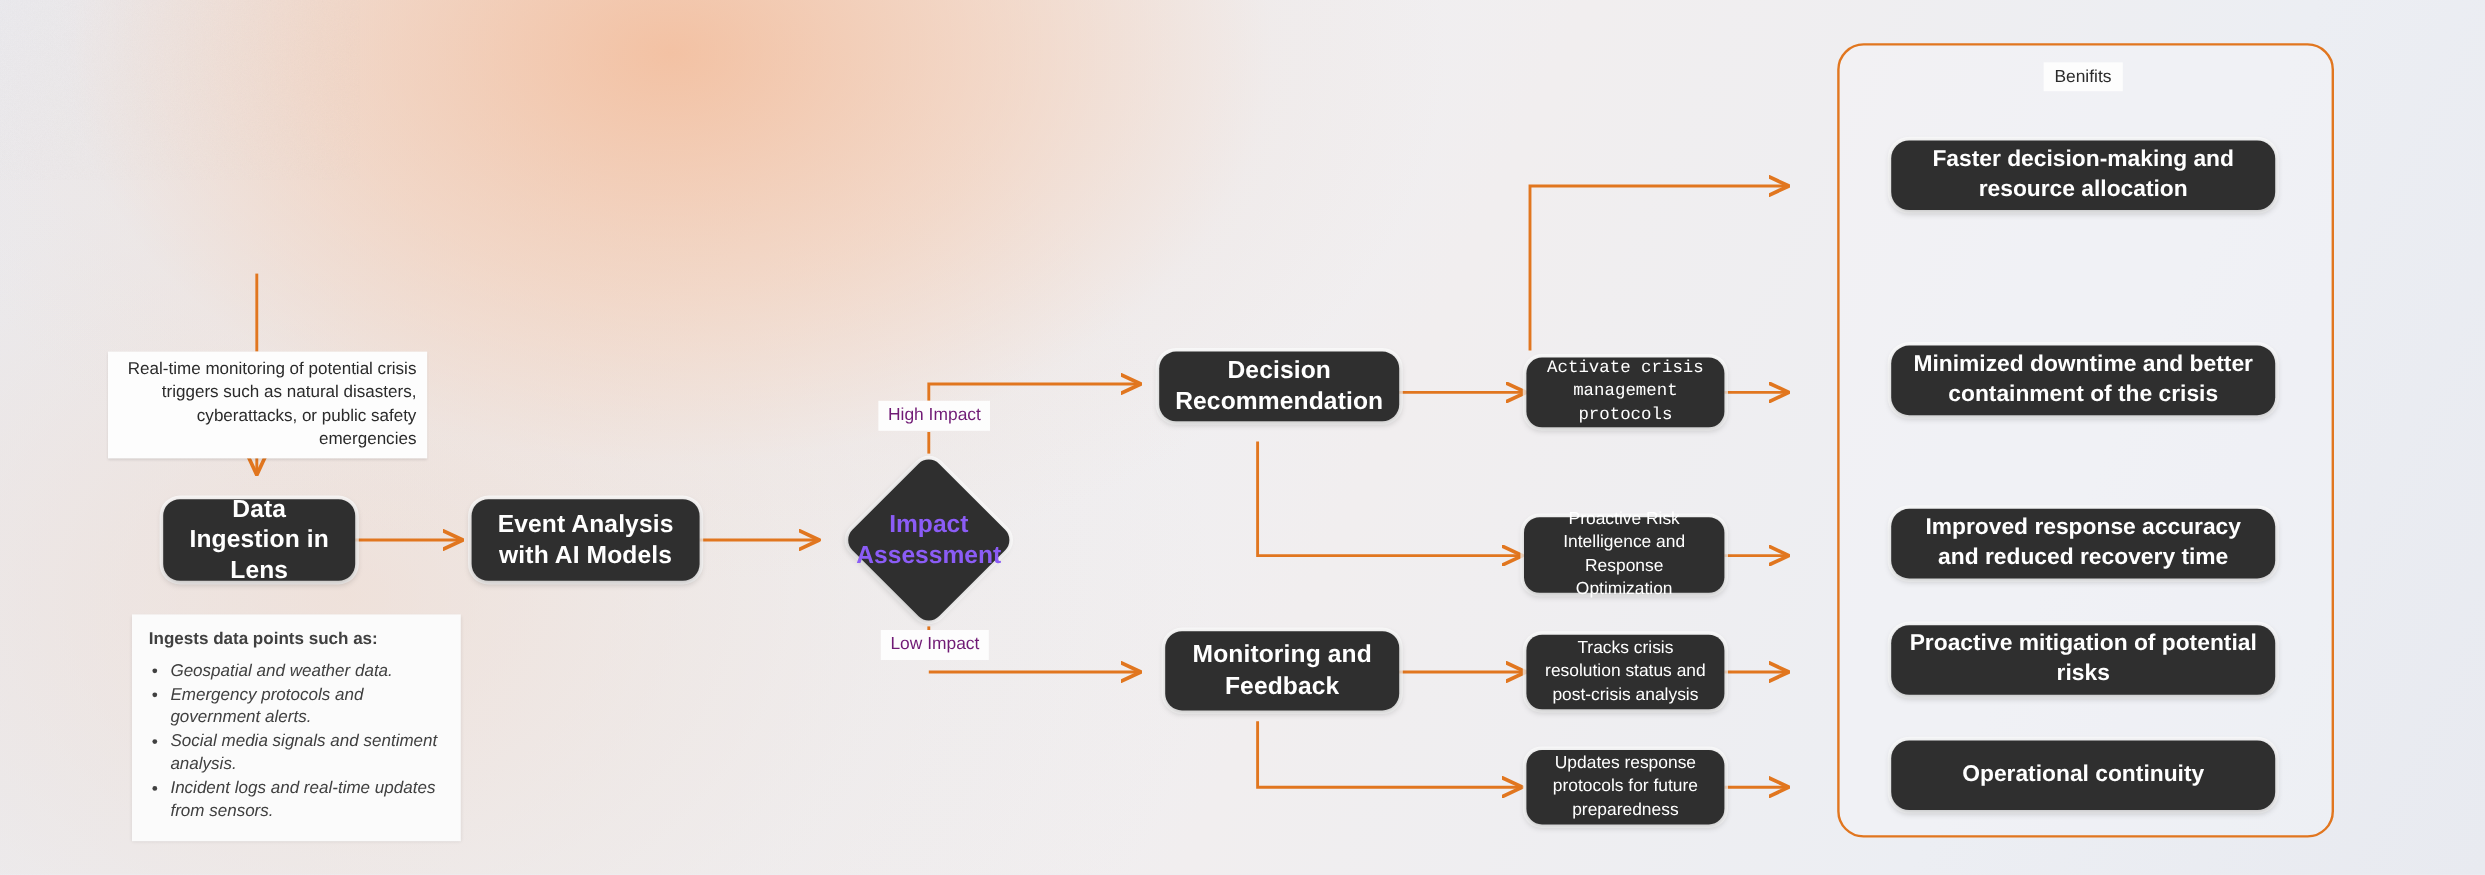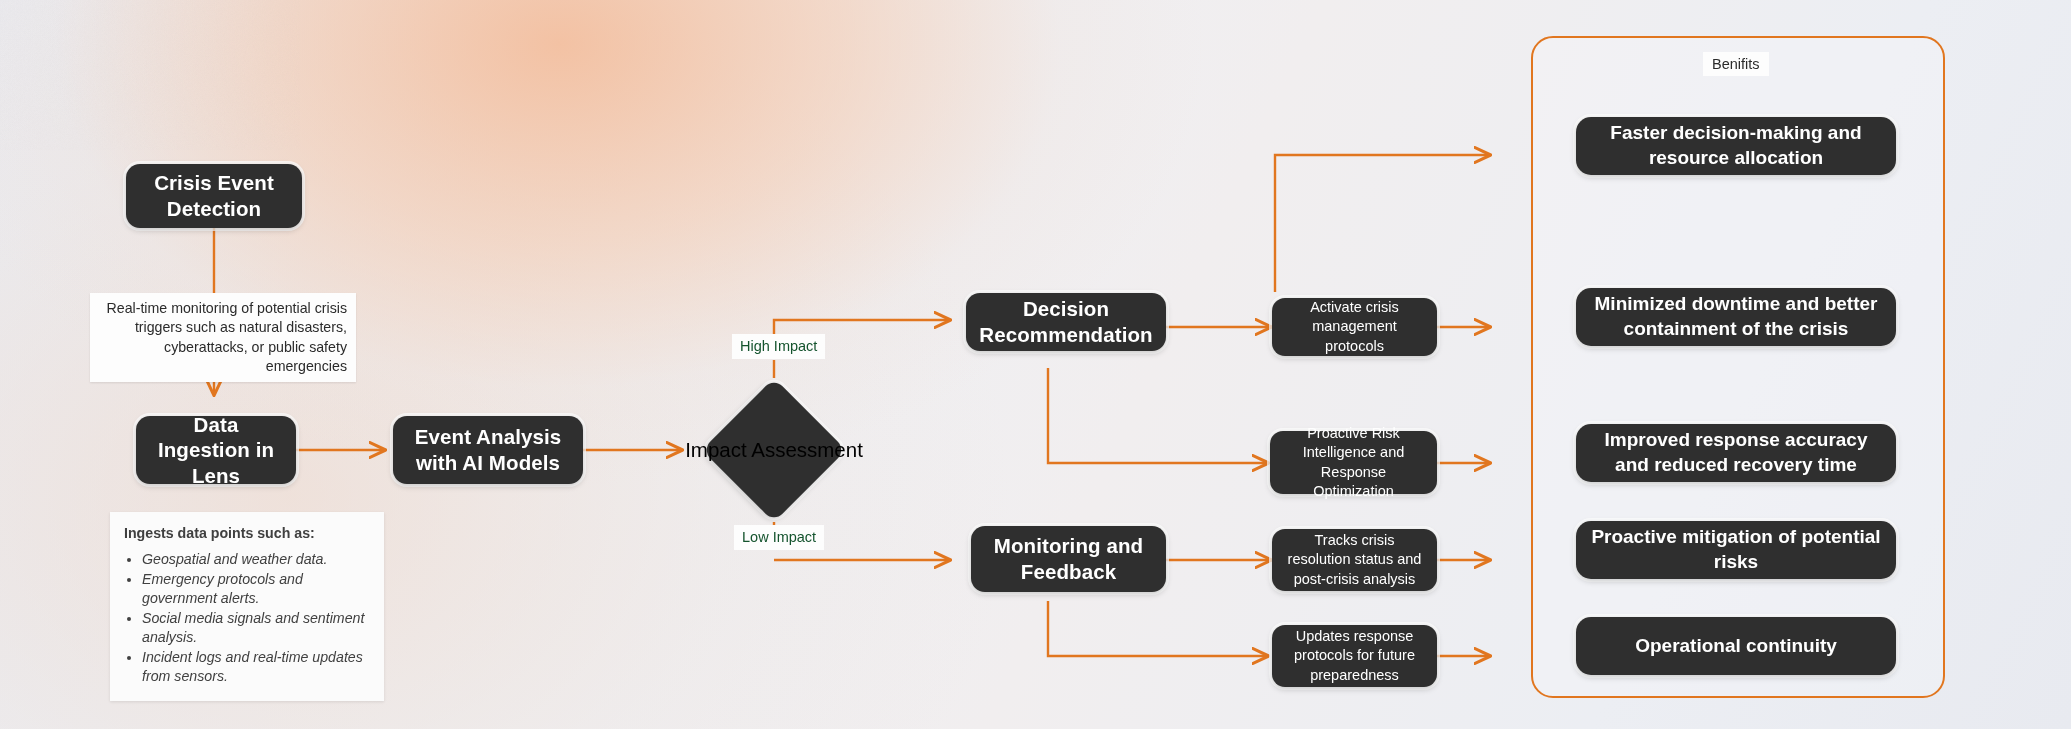--- a/index.html
+++ b/index.html
@@ -31,31 +31,31 @@
   .node.main{font-size:20.5px;letter-spacing:.1px;}
   .node.sub{font-weight:normal;font-size:14.5px;line-height:1.32;border-radius:13px;}
   .node.benefit{font-size:19px;line-height:1.3;border-radius:15px;}
 
   .diamond{
     position:absolute;background:#2f2f2f;
     transform:rotate(45deg);border-radius:12px;
     box-shadow:0 2px 6px rgba(0,0,0,.22), 0 0 0 3px rgba(255,255,255,.7);
   }
   .diamond-label{
-    position:absolute;color:#000000;font-weight:normal;font-size:20.5px;line-height:1.25;
+    position:absolute;color:#8b5cf6;font-weight:bold;font-size:20.5px;line-height:1.25;
     text-align:center;display:flex;align-items:center;justify-content:center;
   }
 
   .tip{
     position:absolute;background:#fdfdfd;color:#2b2b2b;
     font-size:14.2px;line-height:1.36;text-align:right;
     padding:6px 9px;box-shadow:0 1px 2px rgba(0,0,0,.10);
   }
   .edge-label{
-    position:absolute;background:#fdfdfd;color:#14532d;
+    position:absolute;background:#fdfdfd;color:#701a75;
     font-size:14.5px;line-height:1.2;padding:4px 8px;text-align:center;
   }
   .listbox{
     position:absolute;background:#fbfbfb;color:#404040;
     font-size:14.2px;line-height:1.34;padding:12px 14px 14px 14px;
     box-shadow:0 1px 3px rgba(0,0,0,.10);
   }
   .listbox .lb-title{font-weight:bold;margin-bottom:7px;display:block;}
   .listbox ul{margin:0;padding-left:18px;}
   .listbox li{margin:0 0 1px 0;font-style:italic;}
@@ -120,23 +120,20 @@
       <path d="M 1437 327 L 1490 327" marker-end="url(#ah)"></path>
 
       <path d="M 1437 463 L 1490 463" marker-end="url(#ah)"></path>
 
       <path d="M 1437 560 L 1490 560" marker-end="url(#ah)"></path>
 
       <path d="M 1437 656 L 1490 656" marker-end="url(#ah)"></path>
     </g>
   </svg>
 
-  <div class="node main" style="left:126px;top:164px;width:176px;height:64px;">
-    <span>Crisis Event Detection</span>
-  </div>
 
   <div class="tip" style="left:90px;top:293px;width:248px;">
     <span>Real-time monitoring of potential crisis triggers such as natural disasters, cyberattacks, or public safety emergencies</span>
   </div>
 
   <div class="node main" style="left:136px;top:416px;width:160px;height:68px;">
     <span>Data Ingestion in Lens</span>
   </div>
 
   <div class="listbox" style="left:110px;top:512px;width:246px;">
@@ -166,21 +163,21 @@
   </div>
 
   <div class="node main" style="left:966px;top:293px;width:200px;height:58px;">
     <span>Decision Recommendation</span>
   </div>
 
   <div class="node main" style="left:971px;top:526px;width:195px;height:66px;">
     <span>Monitoring and Feedback</span>
   </div>
 
-  <div class="node sub" style="left:1272px;top:298px;width:165px;height:58px;">
+  <div class="node sub" style="left:1272px;top:298px;width:165px;height:58px;font-family:Liberation Mono, monospace;">
     <span>Activate crisis management protocols</span>
   </div>
   <div class="node sub" style="left:1270px;top:431px;width:167px;height:63px;">
     <span>Proactive Risk Intelligence and Response Optimization</span>
   </div>
   <div class="node sub" style="left:1272px;top:529px;width:165px;height:62px;">
     <span>Tracks crisis resolution status and post-crisis analysis</span>
   </div>
   <div class="node sub" style="left:1272px;top:625px;width:165px;height:62px;">
     <span>Updates response protocols for future preparedness</span>

